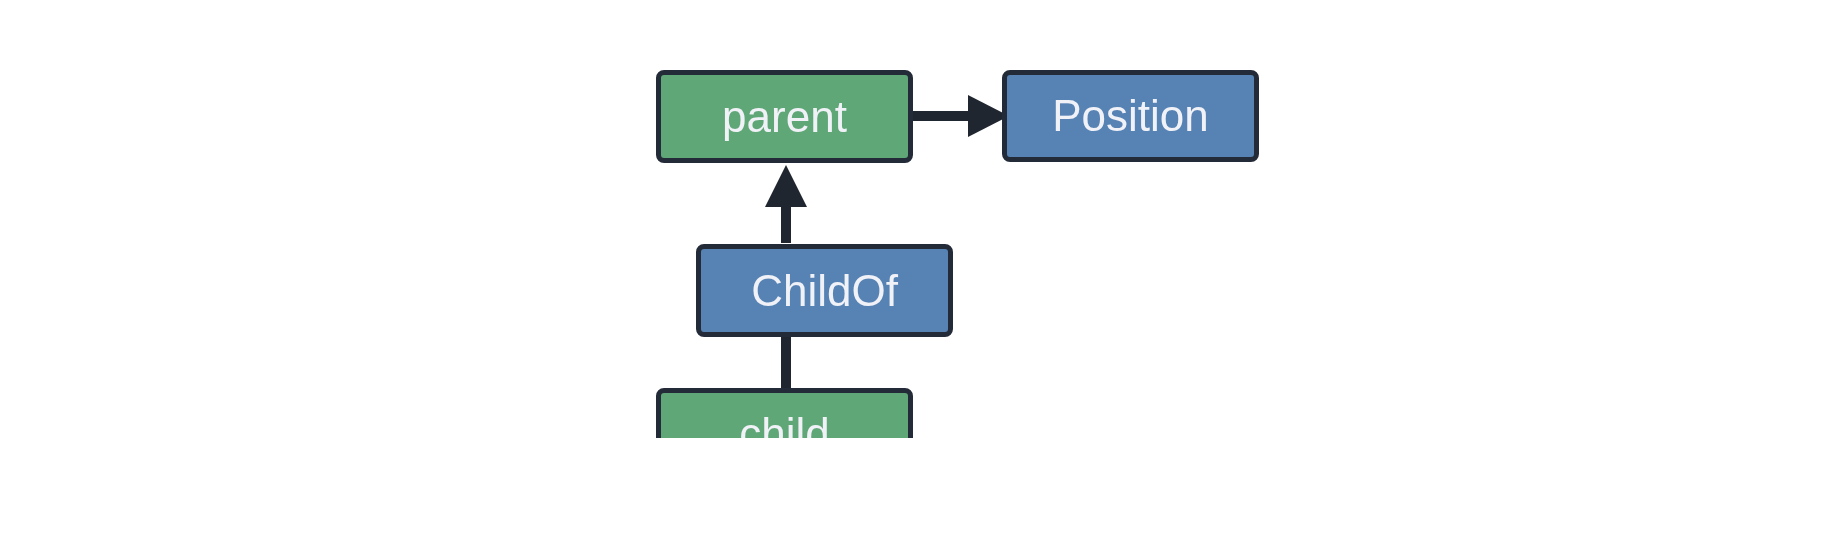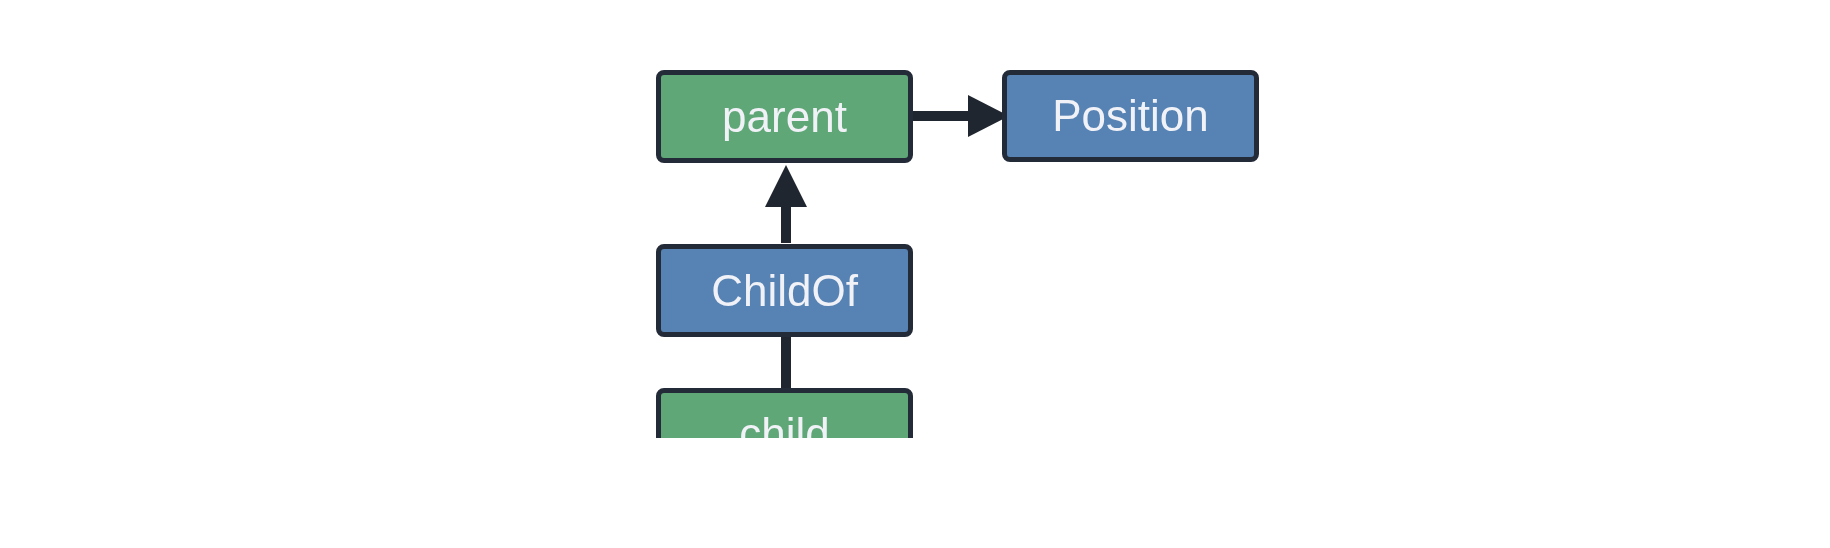--- a/index.html
+++ b/index.html
@@ -37,21 +37,21 @@
   .node.green { background: var(--c-green, #5fa777); }
   .node.blue  { background: var(--c-blue,  #5682b4); }
   .node-label {
     color: var(--c-text, #f0f2f7);
     font-size: 44px;
     line-height: 1;
     white-space: nowrap;
   }
   .node-parent   { left: 656px;  top: 70px;  height: 93px; }
   .node-position { left: 1002px; top: 70px;  height: 92px; }
-  .node-childof  { left: 656px;  top: 244px; height: 93px; justify-content: center; }
+  .node-childof  { left: 696px;  top: 244px; height: 93px; justify-content: center; }
   .node-child    { left: 656px;  top: 388px; height: 92px; }
   .edge-line {
     stroke: var(--c-line, #20262f);
     stroke-width: 10;
   }
   .edge-head {
     fill: var(--c-line, #20262f);
     stroke: none;
   }
 </style>

